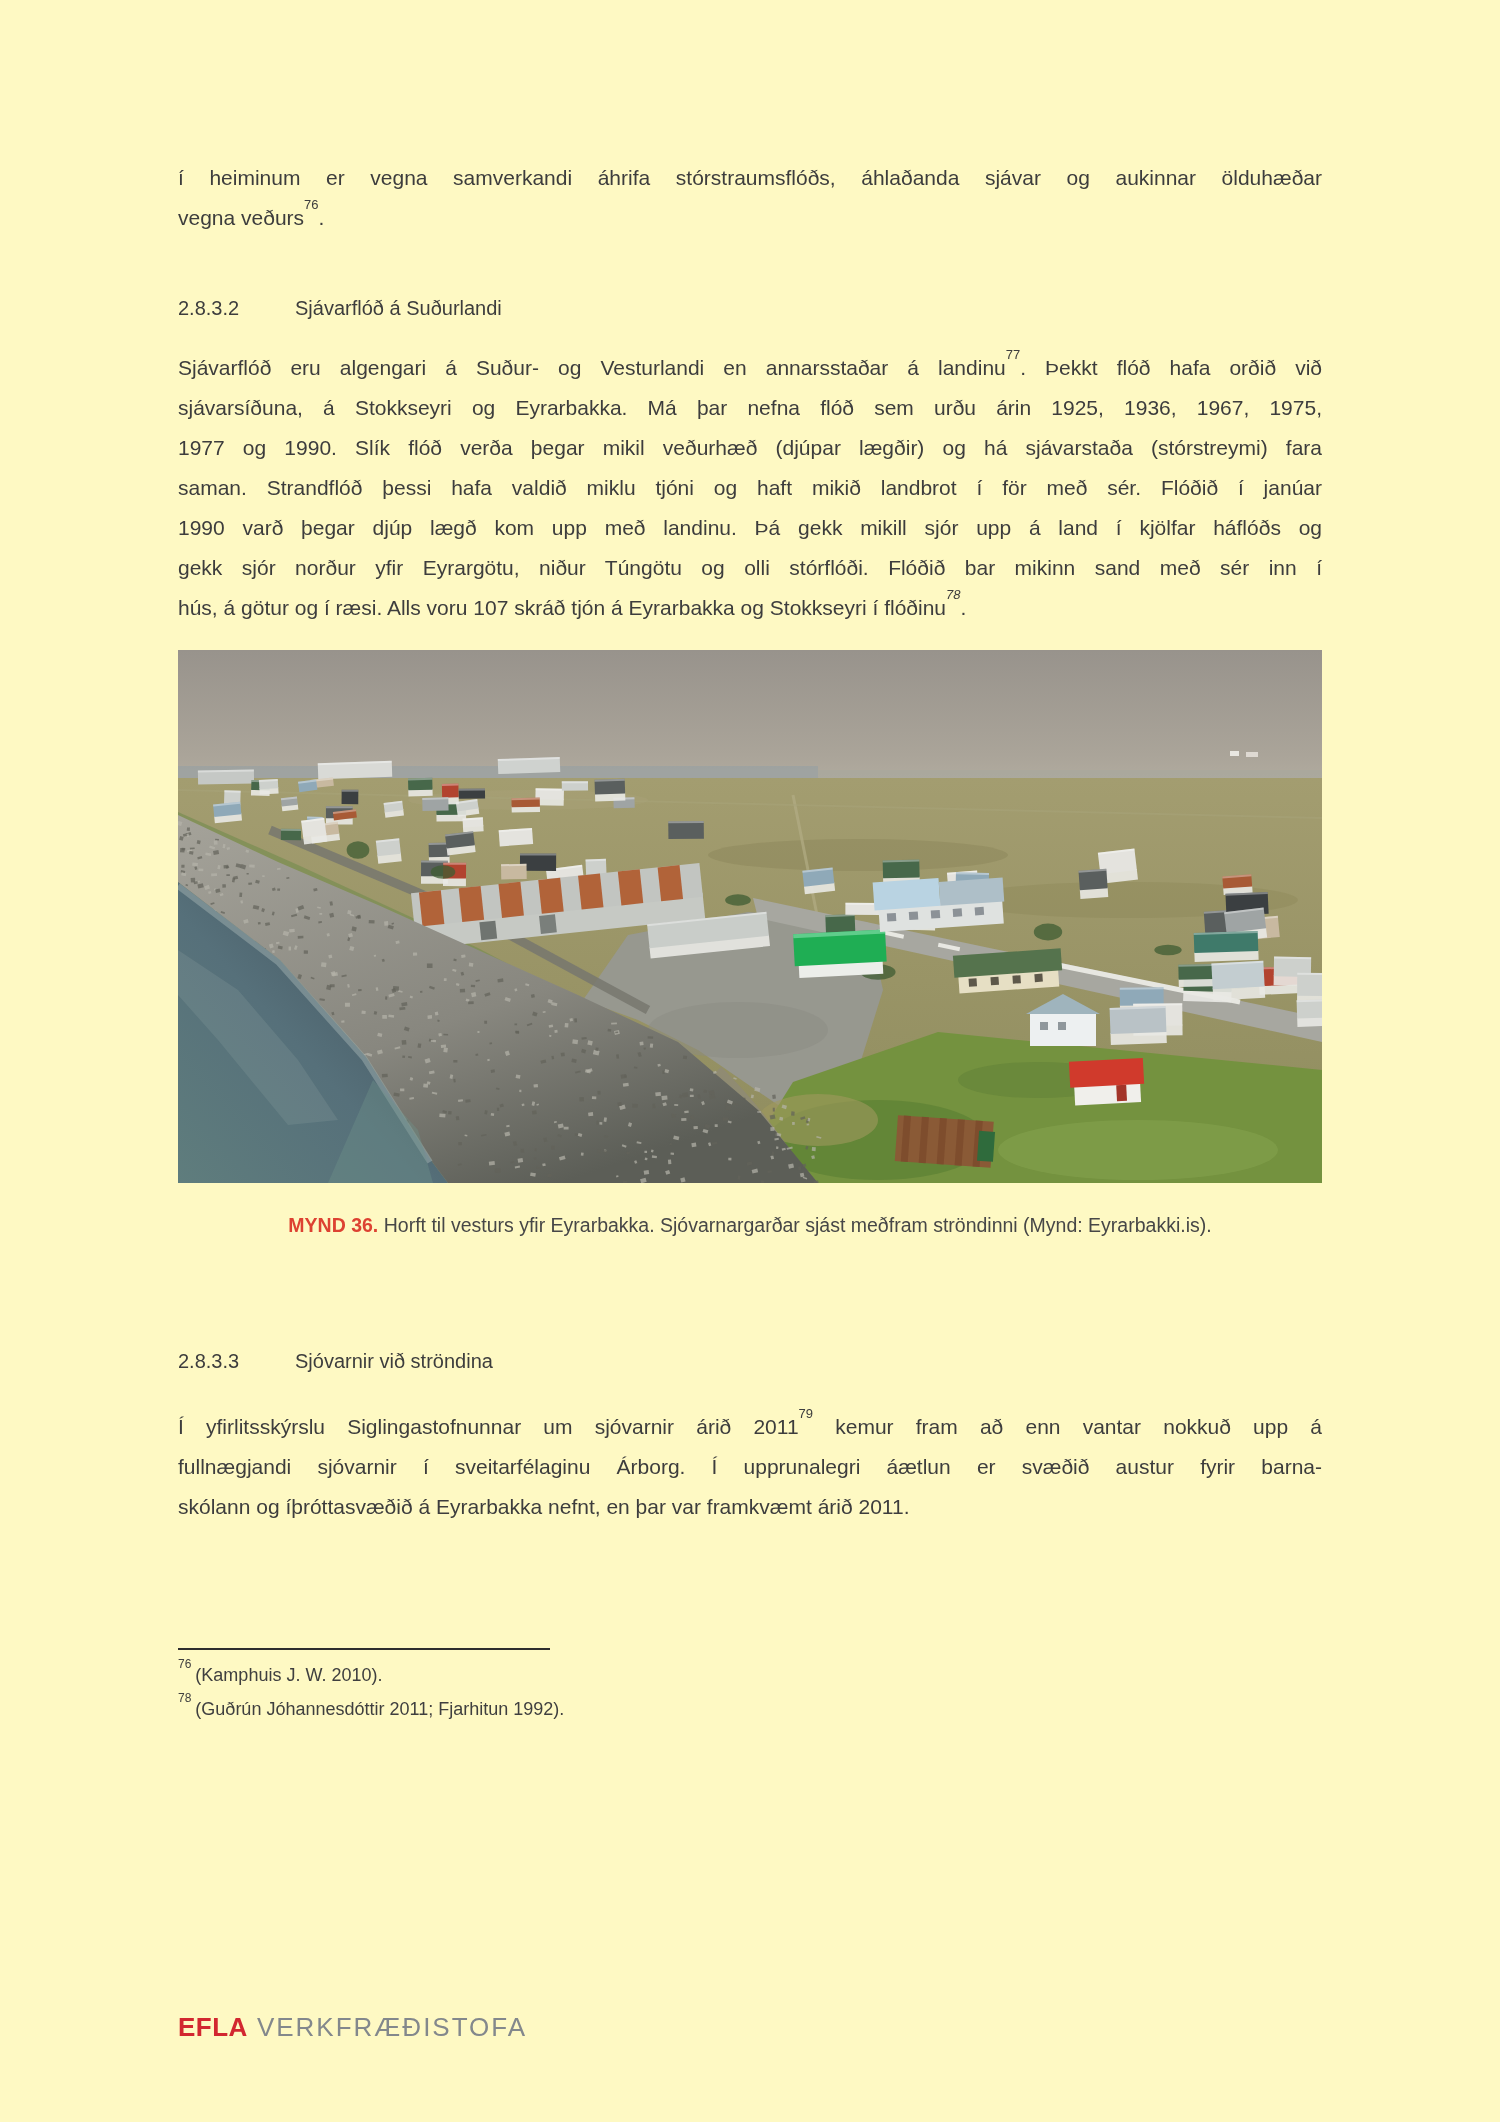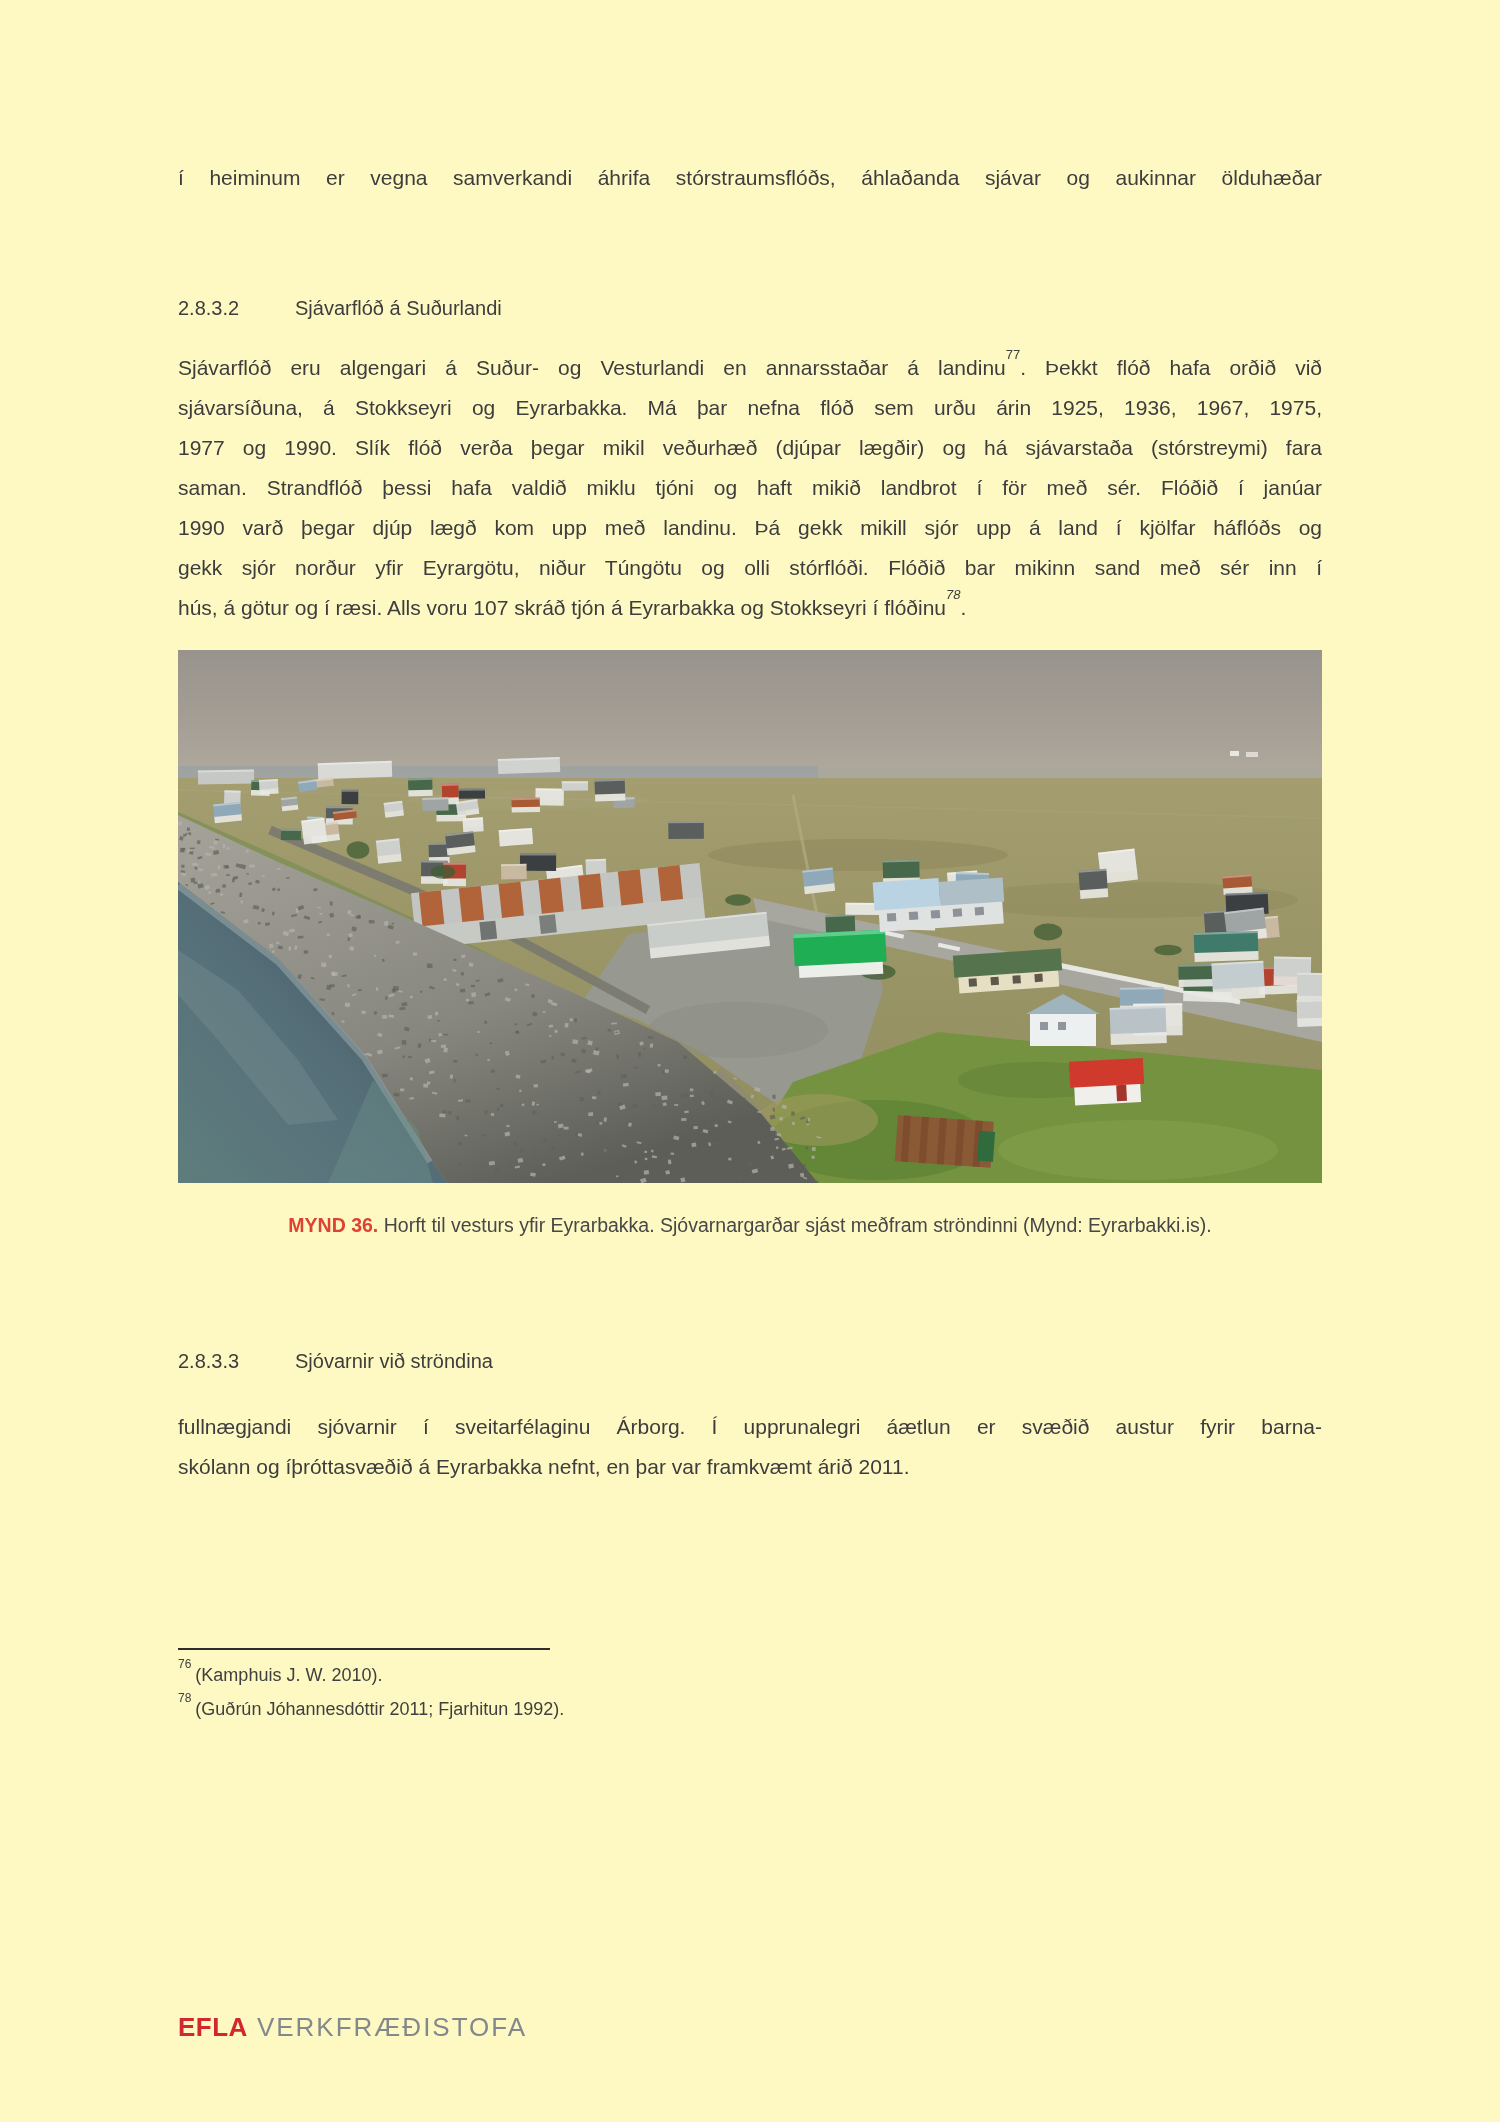--- a/index.html
+++ b/index.html
@@ -32,20 +32,21 @@
   .footer-logo .logo-secondary{color:#83888c;letter-spacing:2px;margin-left:9px;}
 </style>
 </head>
 <body>
 
 <div class="page">
   <div class="content">
 
     <div class="block body-text" style="top:158px;">
         <div class="jline">í heiminum er vegna samverkandi áhrifa stórstraumsflóðs, áhlaðanda sjávar og aukinnar ölduhæðar</div>
+        <div class="jline last">vegna veðurs<sup>76</sup>.</div>
       </div>
 
     <div class="block section-heading" style="top:293px;">
       <span class="num">2.8.3.2</span>
       <span class="ttl">Sjávarflóð á Suðurlandi</span>
     </div>
 
     <div class="block body-text" style="top:348px;">
         <div class="jline">Sjávarflóð eru algengari á Suður- og Vesturlandi en annarsstaðar á landinu<sup>77</sup>. Þekkt flóð hafa orðið við</div>
         <div class="jline">sjávarsíðuna, á Stokkseyri og Eyrarbakka. Má þar nefna flóð sem urðu árin 1925, 1936, 1967, 1975,</div>
@@ -948,20 +949,21 @@
       <span class="cap-label">MYND 36.</span>
       <span>Horft til vesturs yfir Eyrarbakka. Sjóvarnargarðar sjást meðfram ströndinni (Mynd: Eyrarbakki.is).</span>
     </div>
 
     <div class="block section-heading" style="top:1346px;">
       <span class="num">2.8.3.3</span>
       <span class="ttl">Sjóvarnir við ströndina</span>
     </div>
 
     <div class="block body-text" style="top:1407px;">
+        <div class="jline">Í yfirlitsskýrslu Siglingastofnunnar um sjóvarnir árið 2011<sup>79</sup> kemur fram að enn vantar nokkuð upp á</div>
         <div class="jline">fullnægjandi sjóvarnir í sveitarfélaginu Árborg. Í upprunalegri áætlun er svæðið austur fyrir barna-</div>
         <div class="jline last">skólann og íþróttasvæðið á Eyrarbakka nefnt, en þar var framkvæmt árið 2011.</div>
       </div>
 
     <div class="block fn-rule" style="top:1648px;"></div>
 
     <div class="block footnotes" style="top:1658px;" id="footnotes">
         <div class="fnrow"><sup>76</sup><span>(Kamphuis J. W. 2010).</span></div>
         <div class="fnrow"><sup>78</sup><span>(Guðrún Jóhannesdóttir 2011; Fjarhitun 1992).</span></div>
       </div>

